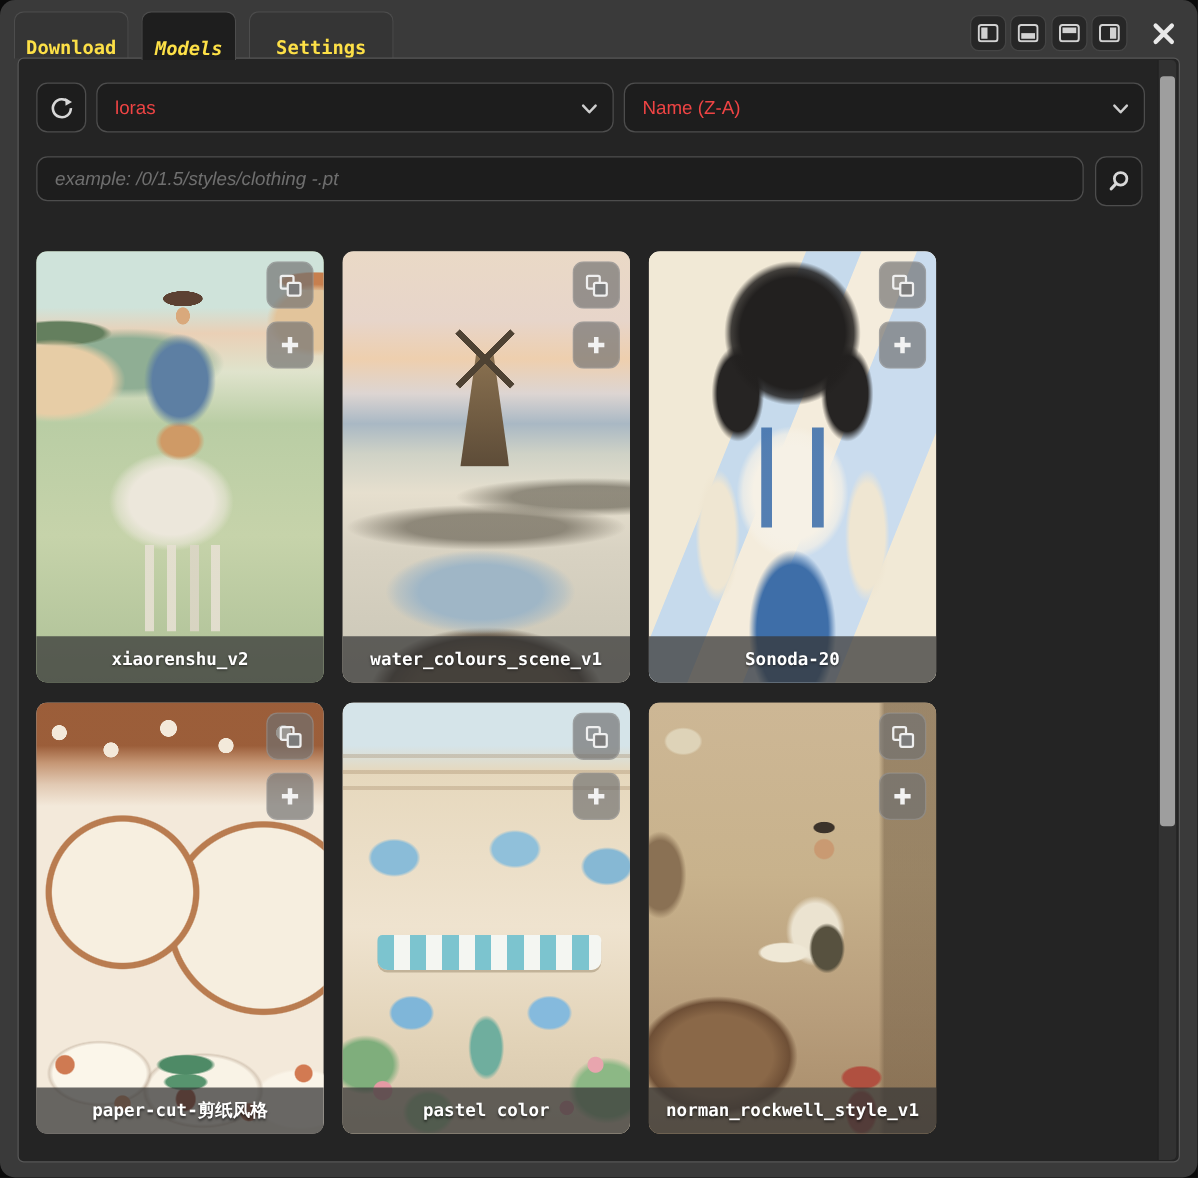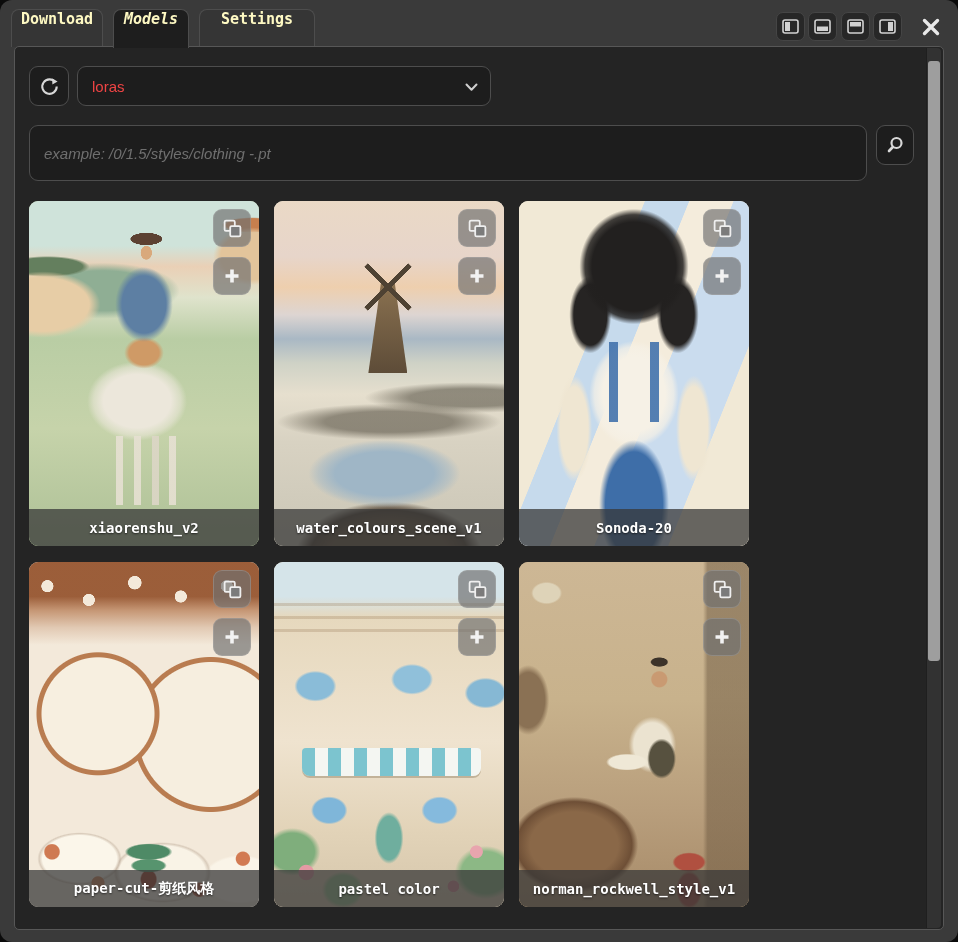--- a/index.html
+++ b/index.html
@@ -3,22 +3,22 @@
 <meta charset="utf-8">
 <style>
   * { margin:0; padding:0; box-sizing:border-box; }
   html,body { width:958px; height:942px; overflow:hidden; background:#0b0b0b;
               font-family:"Liberation Sans", sans-serif; }
 
   .window { position:absolute; inset:0; background:#3a3a3a; border-radius:12px; overflow:hidden; }
 
   
   .tab { position:absolute; top:9px; height:38px; border:1px solid #4d4d4d; border-bottom:none;
-         border-radius:8px 8px 0 0; background:#353535; color:#fef9c3;
-         font:bold 15px "DejaVu Sans Mono", monospace; display:flex; align-items:flex-start;
+         border-radius:8px 8px 0 0; background:#353535; color:#fde047;
+         font:bold 15px "DejaVu Sans Mono", monospace; display:flex; align-items:flex-end;
          justify-content:center; cursor:pointer; z-index:2; }
   .tab.active { background:#1e1e1e; height:39px; z-index:6;font-style:italic; }
   .tab-download { left:11px;  width:92px; }
   .tab-models   { left:113px; width:76px; }
   .tab-settings { left:199px; width:116px; }
 
   
   .wbtn { position:absolute; top:12px; width:29px; height:29px; border-radius:7px;
           background:#272727; border:1px solid #454545; display:flex; align-items:center;
           justify-content:center; cursor:pointer; z-index:3; }
@@ -36,21 +36,21 @@
                 border:1px solid #4d4d4d; border-radius:9px; display:flex; align-items:center;
                 justify-content:center; cursor:pointer; }
   .refresh-btn { left:14px; top:19px; }
   .select { position:absolute; top:19px; height:40px; background:#1d1d1d; border:1px solid #4d4d4d;
             border-radius:9px; display:flex; align-items:center; padding:0 30px 0 14px;
             color:#ef4444; font-size:15px; cursor:pointer; }
   .select .chev { position:absolute; right:12px; top:16px; }
   .select-category { left:62px;  width:414px; }
   .select-sort     { left:484px; width:417px; }
 
-  .search-input { position:absolute; left:14px; top:78px; width:838px; height:56px;
+  .search-input { position:absolute; left:14px; top:78px; width:838px; height:36px;
                   background:#1d1d1d; border:1px solid #4d4d4d; border-radius:9px;
                   padding:0 14px; color:#ef4444; font-size:15px; outline:none;
                   font-family:"Liberation Sans", sans-serif; }
   .search-input::placeholder { color:#6f6f6f; font-style:italic; }
   .search-btn { left:861px; top:78px; width:38px; height:40px; }
 
   
   .grid { position:absolute; left:14px; top:154px; width:730px;
           display:flex; flex-wrap:wrap; gap:16px 15px; }
   .card { position:relative; width:230px; height:345px; border-radius:9px; overflow:hidden;
@@ -225,20 +225,26 @@
         </svg>
     </div>
 
     <div class="select select-category">
       <span>loras</span>
       <svg class="chev" width="13" height="9" viewBox="0 0 13 9">
           <path d="M1.5 1.5 L6.5 6.8 L11.5 1.5" fill="none" stroke="#cfcfcf" stroke-width="2" stroke-linecap="round" stroke-linejoin="round"></path>
         </svg>
     </div>
 
+    <div class="select select-sort">
+      <span>Name (Z-A)</span>
+      <svg class="chev" width="13" height="9" viewBox="0 0 13 9">
+          <path d="M1.5 1.5 L6.5 6.8 L11.5 1.5" fill="none" stroke="#cfcfcf" stroke-width="2" stroke-linecap="round" stroke-linejoin="round"></path>
+        </svg>
+    </div>
 
     <input class="search-input" type="text" placeholder="example: /0/1.5/styles/clothing -.pt" style="">
     <div class="icon-btn40 search-btn">
       <svg width="20" height="20" viewBox="0 0 20 20">
           <circle cx="11.5" cy="8" r="5" fill="none" stroke="#d8d8d8" stroke-width="2.2"></circle>
           <line x1="7.8" y1="12" x2="4" y2="16" stroke="#d8d8d8" stroke-width="2.6" stroke-linecap="round"></line>
         </svg>
     </div>
 
     <div class="grid">

